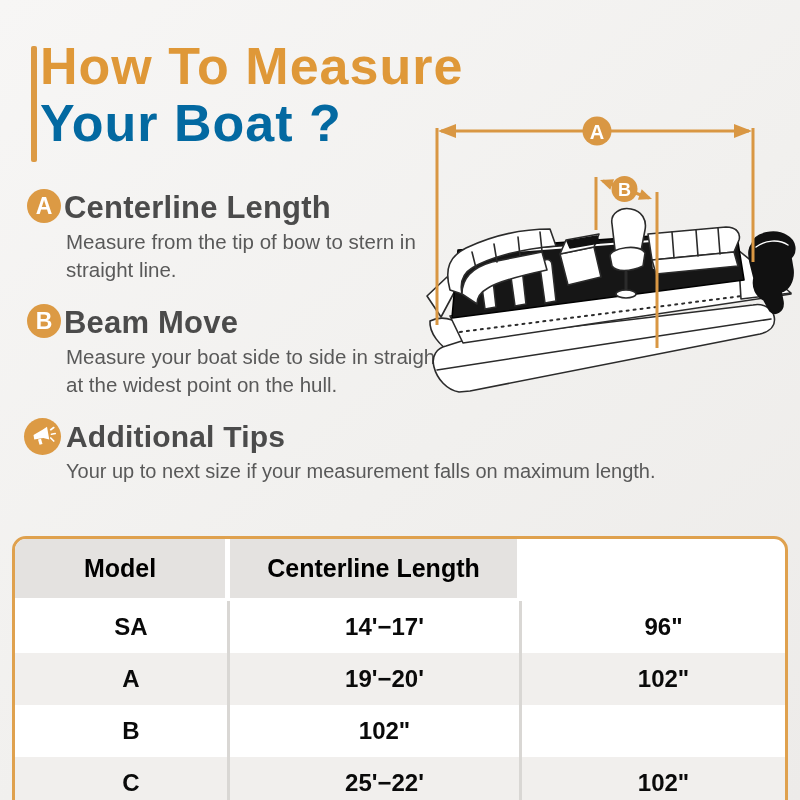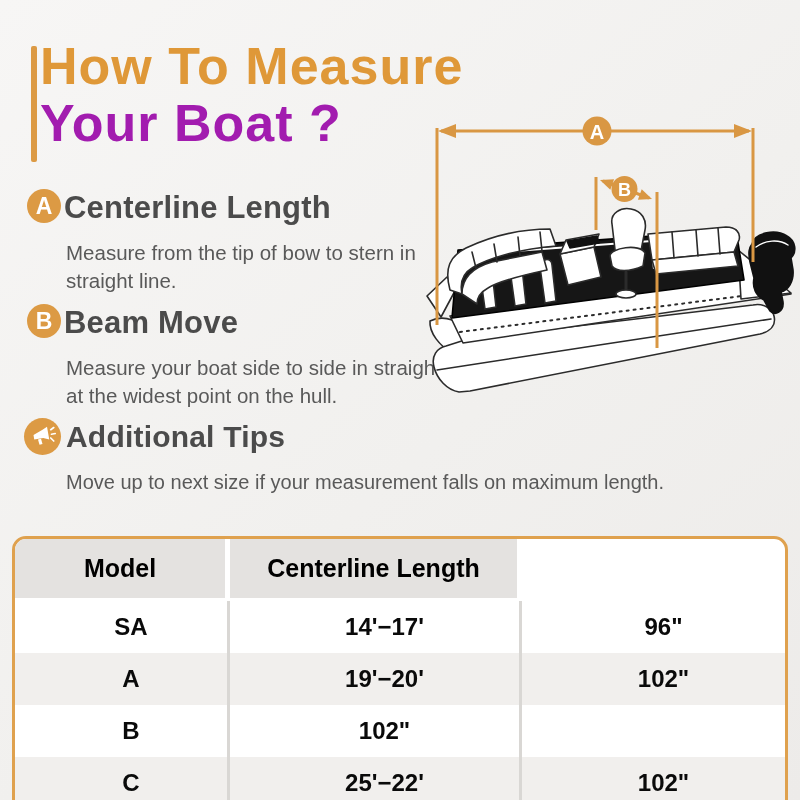--- a/index.html
+++ b/index.html
@@ -5,28 +5,28 @@
   * { margin:0; padding:0; box-sizing:border-box; }
   html,body { width:800px; height:800px; }
   body {
     font-family:"Liberation Sans", sans-serif;
     background:linear-gradient(140deg,#f7f6f5 0%,#f1f0ee 55%,#edebe9 100%);
     position:relative; overflow:hidden;
   }
   .accent-bar{ position:absolute; left:31px; top:46px; width:6px; height:116px; background:#DC9A44; border-radius:2px;}
   .title{ position:absolute; left:40px; top:38px; font-weight:bold; line-height:1.1; letter-spacing:1px;}
   .title .l1{ font-size:52px; color:#DF9838;}
-  .title .l2{ font-size:52px; color:#a21caf;}
+  .title .l2{ font-size:52px; color:#0369a1;}
   .badge{
     position:absolute; width:34px; height:34px; border-radius:50%;
     background:#DC9A44; color:#fff; font-weight:bold; font-size:23px;
     display:flex; align-items:center; justify-content:center;
   }
   .sec-heading{ position:absolute; font-size:31px; font-weight:bold; color:#4b4b4b; letter-spacing:.2px;}
-  .sec-desc{ position:absolute; font-size:20.5px; color:#595959; line-height:1.38;margin-top:11px;}
+  .sec-desc{ position:absolute; font-size:20.5px; color:#595959; line-height:1.38;}
   
   .size-table{
     position:absolute; left:12px; top:536px; width:776px; height:355px;
     background:#fff; border:3px solid #DFA14E; border-radius:14px; overflow:hidden;
   }
   .t-head{ display:grid; grid-template-columns:215px 292px 1fr; height:62px; border-bottom:3px solid #fff;}
   .t-head .cell{
     background:#e4e2e0; display:flex; align-items:center; justify-content:center;
     font-size:25px; font-weight:bold; color:#000;
   }
@@ -66,21 +66,21 @@
 <div class="sec-desc" style="left:66px; top:343px; width:425px;">Measure your boat side to side in straight line at the widest point on the hull.</div>
 
 <div class="tips-badge">
   <svg width="27" height="27" viewBox="0 0 36 36">
     <path d="M6,16 L18,9 L24,5 L27,22 L19,20 L7,22 Z" fill="#fff"></path>
     <path d="M12,22 L14,29 L18,28 L16,21 Z" fill="#fff"></path>
     <path d="M29,9 L33,6 M30,15 L35,14 M29,20 L33,24" stroke="#fff" stroke-width="2.2" stroke-linecap="round" fill="none"></path>
   </svg>
 </div>
 <div class="sec-heading" style="left:66px; top:420px; font-size:30px;">Additional Tips</div>
-<div class="sec-desc" style="left:66px; top:458px; width:720px; font-size:20px;">Move up to next size if your measurement falls on maximum length.</div>
+<div class="sec-desc" style="left:66px; top:458px; width:720px; font-size:20px;">Your up to next size if your measurement falls on maximum length.</div>
 
 <svg class="diagram" viewBox="420 95 380 320">
   <g stroke="#2b2b2b" stroke-width="1.6" fill="#fff" stroke-linejoin="round" stroke-linecap="round">
 
     <path d="M427,296 L447,277 L456,289 L441,317 Z"></path>
     <path d="M430,321 C444,314 462,321 469,334 L452,353 C440,346 429,333 430,321 Z"></path>
 
     <path d="M446,346 C437,348 431,356 434,367 C437,379 447,390 459,392 L470,391 L760,334 C772,331 776,324 774,316 C772,308 763,303 753,305 L468,339 Z"></path>
     <path d="M437,370 C520,357 690,331 771,319" fill="none"></path>
 

